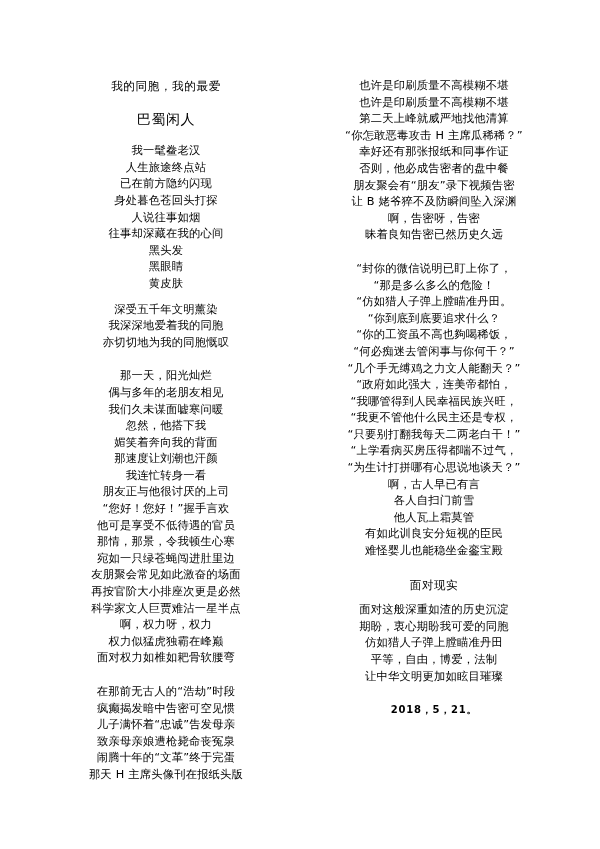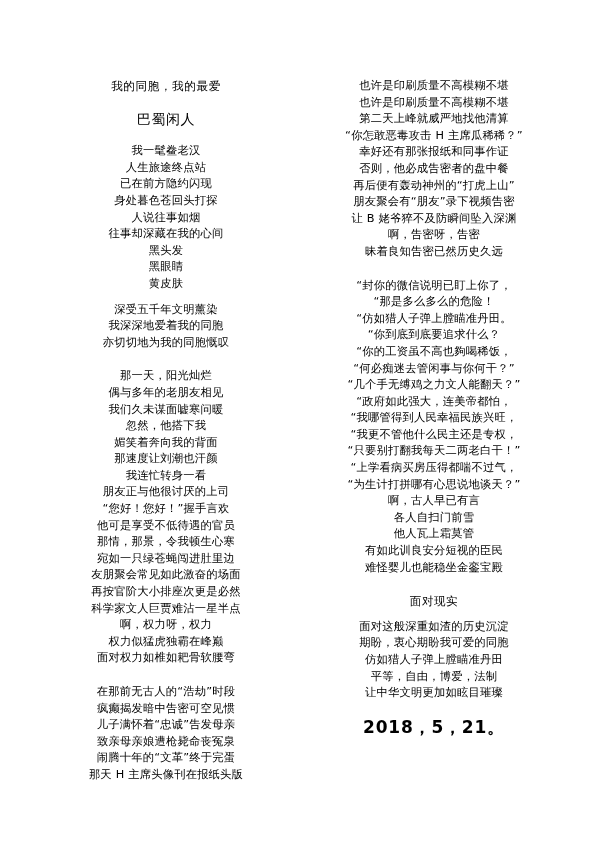--- a/index.html
+++ b/index.html
@@ -62,21 +62,21 @@
   .gap-sm { height: 9px; }
   .gap-md { height: 16px; }
   .gap-lg { height: 17px; }
   .heading {
     font-size: 11.5px;
     line-height: 16.6px;
     text-align: center;
     letter-spacing: 0.6px;
   }
   .date {
-    font-size: 17px;
+    font-size: 10px;
     line-height: 16.6px;
     text-align: center;
     font-weight: bold;
     letter-spacing: 0.8px;
   }
 </style>
 </head>
 <body>
 
 <div class="page">
@@ -147,21 +147,20 @@
 
     <div class="col">
 
       <div class="block">
         <div class="line">也许是印刷质量不高模糊不堪</div>
         <div class="line">也许是印刷质量不高模糊不堪</div>
         <div class="line">第二天上峰就威严地找他清算</div>
         <div class="line">“你怎敢恶毒攻击 H 主席瓜稀稀？”</div>
         <div class="line">幸好还有那张报纸和同事作证</div>
         <div class="line">否则，他必成告密者的盘中餐</div>
-        <div class="line">再后便有轰动神州的“打虎上山”</div>
         <div class="line">朋友聚会有“朋友”录下视频告密</div>
         <div class="line">让 B 姥爷猝不及防瞬间坠入深渊</div>
         <div class="line">啊，告密呀，告密</div>
         <div class="line">昧着良知告密已然历史久远</div>
       </div>
 
       <div class="gap-lg"></div>
 
       <div class="block">
         <div class="line">“封你的微信说明已盯上你了，</div>

